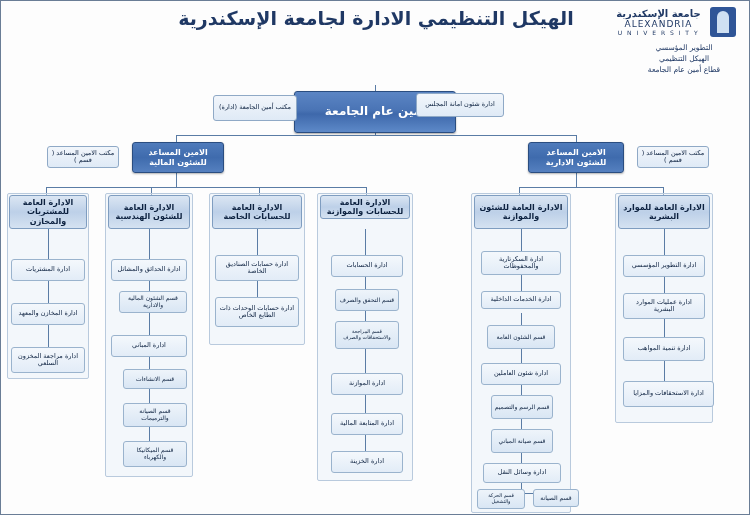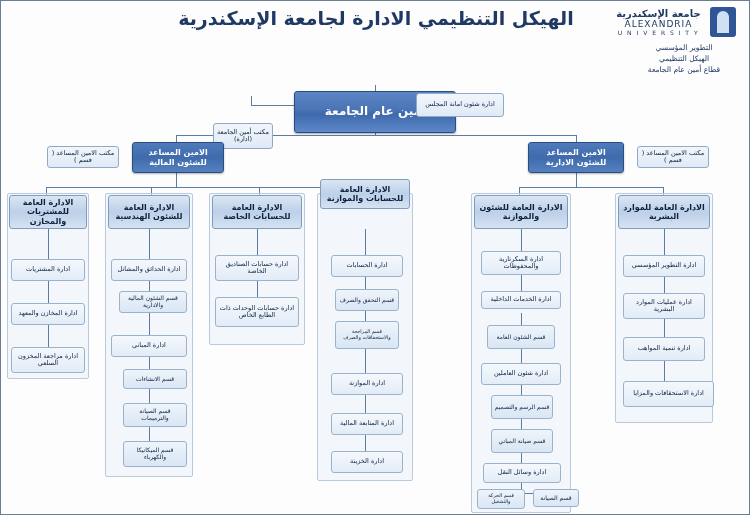--- a/index.html
+++ b/index.html
@@ -128,21 +128,21 @@
 
   <div class="line v" style="left:575px;top:172px;height:14px;"></div>
   <div class="line h" style="left:518px;top:186px;width:144px;"></div>
   <div class="line v" style="left:518px;top:186px;height:8px;"></div>
   <div class="line v" style="left:662px;top:186px;height:8px;"></div>
 
   <div class="node n-top" style="left:293px;top:42px;width:162px;height:42px;">أمين عام الجامعة</div>
 
   <div class="node n-off" style="left:415px;top:92px;width:88px;height:24px;">ادارة شئون امانة المجلس</div>
 
-  <div class="node n-off" style="left:212px;top:94px;width:60px;height:26px;margin-top:28px;">مكتب أمين الجامعة (ادارة)</div>
+  <div class="node n-off" style="left:212px;top:94px;width:84px;height:26px;">مكتب أمين الجامعة (ادارة)</div>
 
   <div class="node n-l2" style="left:131px;top:141px;width:92px;height:31px;">الامين المساعد للشئون المالية</div>
   <div class="node n-off" style="left:46px;top:145px;width:72px;height:22px;">مكتب الامين المساعد ( قسم )</div>
 
   <div class="node n-l2" style="left:527px;top:141px;width:96px;height:31px;">الامين المساعد للشئون الادارية</div>
   <div class="node n-off" style="left:636px;top:145px;width:72px;height:22px;">مكتب الامين المساعد ( قسم )</div>
 
   <div class="colbg" style="left:6px;top:192px;width:82px;height:186px;"></div>
   <div class="node n-dept" style="left:8px;top:194px;width:78px;height:34px;">الادارة العامة للمشتريات والمخازن</div>
   <div class="line v" style="left:47px;top:228px;height:30px;"></div>
@@ -168,21 +168,21 @@
   <div class="node n-sub2" style="left:122px;top:440px;width:64px;height:26px;">قسم الميكانيكا والكهرباء</div>
 
   <div class="colbg" style="left:208px;top:192px;width:96px;height:152px;"></div>
   <div class="node n-dept" style="left:211px;top:194px;width:90px;height:34px;">الادارة العامة للحسابات الخاصة</div>
   <div class="line v" style="left:256px;top:228px;height:26px;"></div>
   <div class="node n-sub" style="left:214px;top:254px;width:84px;height:26px;">ادارة حسابات الصناديق الخاصة</div>
   <div class="line v" style="left:256px;top:280px;height:16px;"></div>
   <div class="node n-sub" style="left:214px;top:296px;width:84px;height:30px;">ادارة حسابات الوحدات ذات الطابع الخاص</div>
 
   <div class="colbg" style="left:316px;top:192px;width:96px;height:288px;"></div>
-  <div class="node n-dept" style="left:319px;top:178px;width:90px;height:30px;">الادارة العامة للحسابات والموازنة</div>
+  <div class="node n-dept" style="left:319px;top:194px;width:90px;height:24px;">الادارة العامة للحسابات والموازنة</div>
   <div class="line v" style="left:364px;top:228px;height:26px;"></div>
   <div class="node n-sub" style="left:330px;top:254px;width:72px;height:22px;">ادارة الحسابات</div>
   <div class="line v" style="left:364px;top:276px;height:12px;"></div>
   <div class="node n-sub2" style="left:334px;top:288px;width:64px;height:22px;">قسم التحقق والصرف</div>
   <div class="line v" style="left:364px;top:310px;height:10px;"></div>
   <div class="node n-sub2" style="left:334px;top:320px;width:64px;height:28px;font-size:5px;">قسم المراجعة والاستحقاقات والصرف</div>
   <div class="line v" style="left:364px;top:348px;height:24px;"></div>
   <div class="node n-sub" style="left:330px;top:372px;width:72px;height:22px;">ادارة الموازنة</div>
   <div class="line v" style="left:364px;top:394px;height:18px;"></div>
   <div class="node n-sub" style="left:330px;top:412px;width:72px;height:22px;">ادارة المتابعة المالية</div>

